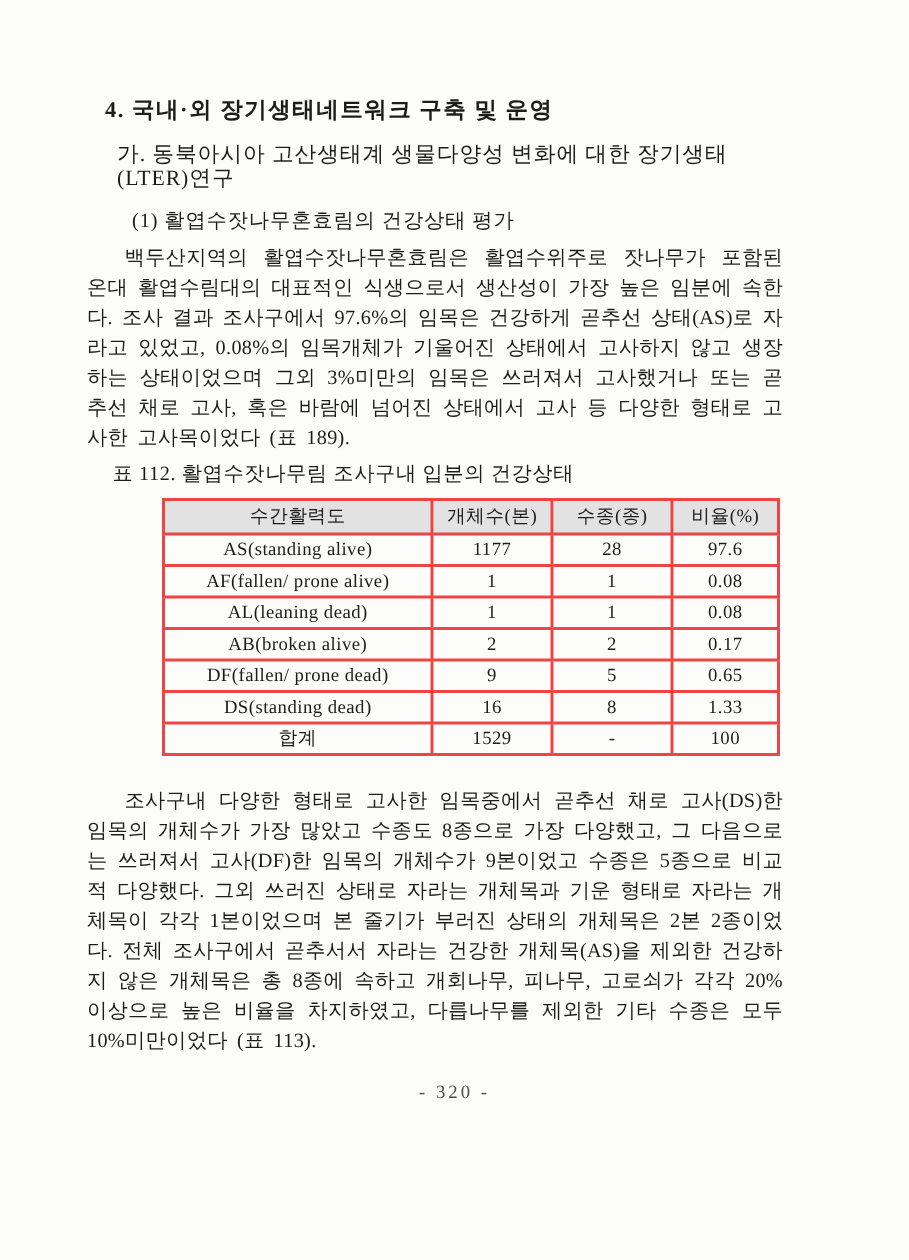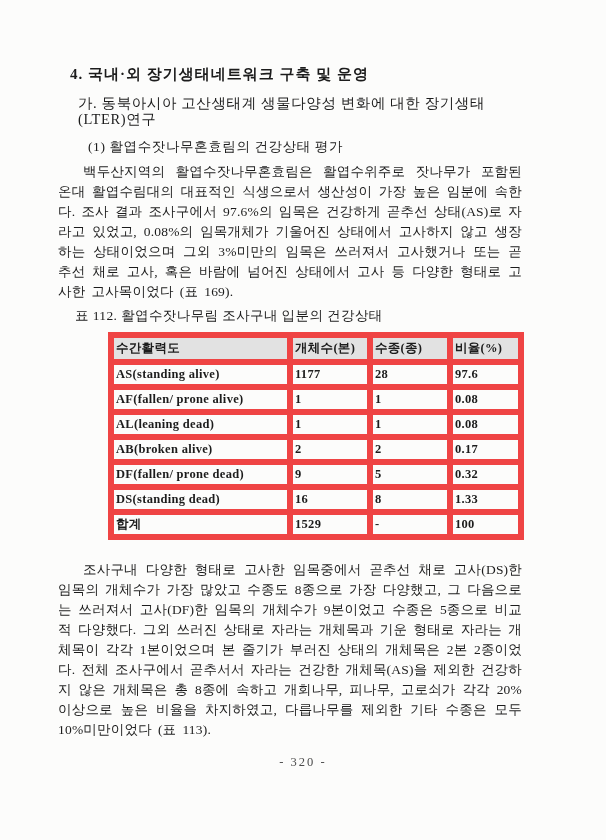--- a/index.html
+++ b/index.html
@@ -48,54 +48,54 @@
   }
   table.health{
     margin:9px 0 0 50px;
     width:410px;
     border-collapse:collapse;
     table-layout:fixed;
     border:2px solid #1a1a1a;
     font-size:12.5px;
   }
   table.health th, table.health td{
-    border:6px solid #ef4444;
-    text-align:left;
+    border:2px solid #ef4444;
+    text-align:center;
     vertical-align:middle;
     padding:1px 2px;
     height:17px;
-    font-weight:bold;
+    font-weight:normal;
     letter-spacing:0.3px;
     overflow:hidden;
     white-space:nowrap;
   }
   table.health thead th{
     background:#e2e2e2;
     height:19px;
   }
   col.c1{width:179px;} col.c2{width:80px;} col.c3{width:80px;} col.c4{width:71px;}
   p.p2{margin-top:20px;}
   .footer{
-    position:absolute;left:0;top:755px;width:606px;
+    position:absolute;left:0;top:721px;width:606px;
     text-align:center;
     font-size:12.5px;
     color:#4a4a4a;
     letter-spacing:2px;
     font-family:"Liberation Serif","DejaVu Serif",serif;
   }
 </style>
 </head>
 <body>
 
 <div class="page">
   <div class="content">
     <div class="h1">4. 국내·외 장기생태네트워크 구축 및 운영</div>
     <div class="h2">가. 동북아시아 고산생태계 생물다양성 변화에 대한 장기생태(LTER)연구</div>
     <div class="h3">(1) 활엽수잣나무혼효림의 건강상태 평가</div>
-    <p class="body p1">백두산지역의 활엽수잣나무혼효림은 활엽수위주로 잣나무가 포함된 온대 활엽수림대의 대표적인 식생으로서 생산성이 가장 높은 임분에 속한다. 조사 결과 조사구에서 97.6%의 임목은 건강하게 곧추선 상태(AS)로 자라고 있었고, 0.08%의 임목개체가 기울어진 상태에서 고사하지 않고 생장하는 상태이었으며 그외 3%미만의 임목은 쓰러져서 고사했거나 또는 곧추선 채로 고사, 혹은 바람에 넘어진 상태에서 고사 등 다양한 형태로 고사한 고사목이었다 (표 169).</p>
+    <p class="body p1">백두산지역의 활엽수잣나무혼효림은 활엽수위주로 잣나무가 포함된 온대 활엽수림대의 대표적인 식생으로서 생산성이 가장 높은 임분에 속한다. 조사 결과 조사구에서 97.6%의 임목은 건강하게 곧추선 상태(AS)로 자라고 있었고, 0.08%의 임목개체가 기울어진 상태에서 고사하지 않고 생장하는 상태이었으며 그외 3%미만의 임목은 쓰러져서 고사했거나 또는 곧추선 채로 고사, 혹은 바람에 넘어진 상태에서 고사 등 다양한 형태로 고사한 고사목이었다 (표 189).</p>
     <div class="caption">표 112. 활엽수잣나무림 조사구내 입분의 건강상태</div>
     <table class="health">
       <colgroup>
         <col class="c1">
           <col class="c2">
           <col class="c3">
           <col class="c4">
       </colgroup>
       <thead>
         <tr id="thead-row">
@@ -127,21 +127,21 @@
           <tr>
             <td>AB(broken alive)</td>
             <td>2</td>
             <td>2</td>
             <td>0.17</td>
           </tr>
           <tr>
             <td>DF(fallen/ prone dead)</td>
             <td>9</td>
             <td>5</td>
-            <td>0.32</td>
+            <td>0.65</td>
           </tr>
           <tr>
             <td>DS(standing dead)</td>
             <td>16</td>
             <td>8</td>
             <td>1.33</td>
           </tr>
           <tr>
             <td>합계</td>
             <td>1529</td>

